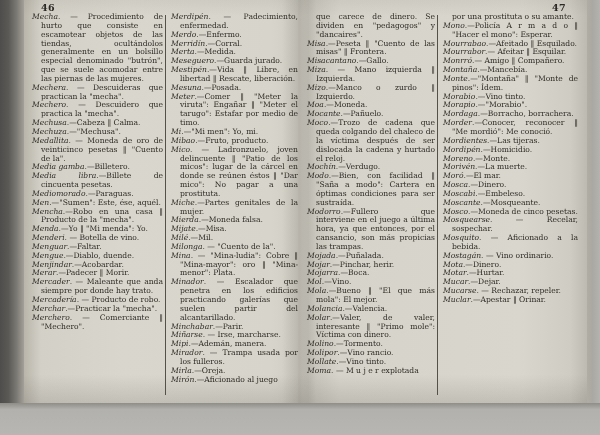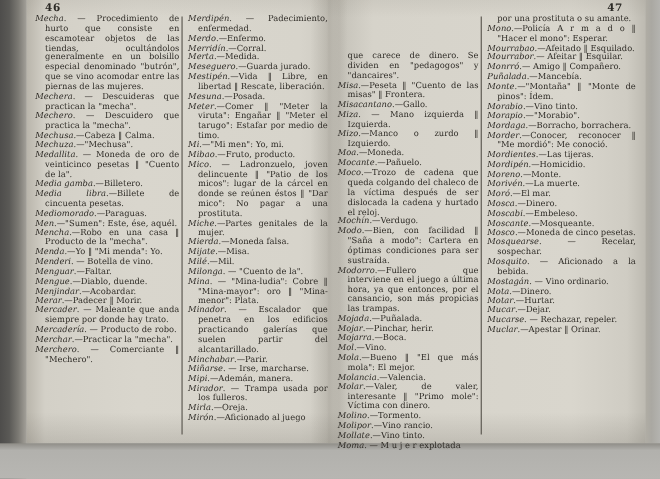--- a/index.html
+++ b/index.html
@@ -42,21 +42,21 @@
     letter-spacing:.5px;
   }
   #pagenum-left{left:41px;}
   #pagenum-right{left:552px;}
   .col{
     position:absolute;top:13px;color:#2e2b26;
     font-size:7.6px;line-height:8.85px;text-align:justify;
   }
   #col1{left:32px;width:131px;}
   #col2{left:171px;width:127px;}
-  #col3{left:307px;width:128px;margin-top:34px;}
+  #col3{left:307px;width:128px;}
   #col4{left:443px;width:135px;}
   .rule{
     position:absolute;top:15px;height:380px;width:1px;background:#55514a;
   }
   #rule-left{left:165px;}
   #rule-right{left:436.5px;}
   .entry{
     margin:0;padding-left:9px;text-indent:-9px;
   }
   .entry.cont{padding-left:9px;text-indent:0;}
@@ -71,21 +71,21 @@
 <div class="edge-right"></div>
 <div class="edge-bottom"></div>
 
 <div class="pagenum" id="pagenum-left">46</div>
 <div class="pagenum" id="pagenum-right">47</div>
 
 <div class="rule" id="rule-left"></div>
 <div class="rule" id="rule-right"></div>
 
 <div class="col" id="col1">
-    <p class="entry"><i class="hw">Mecha</i><span>. — Procedimiento de hurto que consiste en escamotear objetos de las tiendas, ocultándolos generalmente en un bolsillo especial denominado "butrón", que se vino acomodar entre las piernas de las mujeres.</span></p>
+    <p class="entry"><i class="hw">Mecha</i><span>. — Procedimiento de hurto que consiste en escamotear objetos de las tiendas, ocultándolos generalmente en un bolsillo especial denominado "butrón", que se suele acomodar entre las piernas de las mujeres.</span></p>
     <p class="entry"><i class="hw">Mechera</i><span>. — Descuideras que practican la "mecha".</span></p>
     <p class="entry"><i class="hw">Mechero</i><span>. — Descuidero que practica la "mecha".</span></p>
     <p class="entry"><i class="hw">Mechusa</i><span>.—Cabeza ‖ Calma.</span></p>
     <p class="entry"><i class="hw">Mechuza</i><span>.—"Mechusa".</span></p>
     <p class="entry"><i class="hw">Medallita</i><span>. — Moneda de oro de veinticinco pesetas ‖ "Cuento de la".</span></p>
     <p class="entry"><i class="hw">Media gamba</i><span>.—Billetero.</span></p>
     <p class="entry"><i class="hw">Media libra</i><span>.—Billete de cincuenta pesetas.</span></p>
     <p class="entry"><i class="hw">Mediomorado</i><span>.—Paraguas.</span></p>
     <p class="entry"><i class="hw">Men</i><span>.—"Sumen": Este, ése, aquél.</span></p>
     <p class="entry"><i class="hw">Mencha</i><span>.—Robo en una casa ‖ Producto de la "mecha".</span></p>
@@ -149,21 +149,21 @@
     <p class="entry"><i class="hw">Molipor</i><span>.—Vino rancio.</span></p>
     <p class="entry"><i class="hw">Mollate</i><span>.—Vino tinto.</span></p>
     <p class="entry"><i class="hw">Moma</i><span>. — M u j e r explotada</span></p>
   </div>
 <div class="col" id="col4">
     <p class="entry cont"><span>por una prostituta o su amante.</span></p>
     <p class="entry"><i class="hw">Mono</i><span>.—Policía A r m a d o ‖ "Hacer el mono": Esperar.</span></p>
     <p class="entry"><i class="hw">Mourrabao</i><span>.—Afeitado ‖ Esquilado.</span></p>
     <p class="entry"><i class="hw">Mourrabor</i><span>.— Afeitar ‖ Esquilar.</span></p>
     <p class="entry"><i class="hw">Monrró</i><span>.— Amigo ‖ Compañero.</span></p>
-    <p class="entry"><i class="hw">Puñalada</i><span>.—Mancebía.</span></p>
+    <p class="entry"><i class="hw">Montaña</i><span>.—Mancebía.</span></p>
     <p class="entry"><i class="hw">Monte</i><span>.—"Montaña" ‖ "Monte de pinos": Ídem.</span></p>
     <p class="entry"><i class="hw">Morabio</i><span>.—Vino tinto.</span></p>
     <p class="entry"><i class="hw">Morapio</i><span>.—"Morabio".</span></p>
     <p class="entry"><i class="hw">Mordaga</i><span>.—Borracho, borrachera.</span></p>
     <p class="entry"><i class="hw">Morder</i><span>.—Conocer, reconocer ‖ "Me mordió": Me conoció.</span></p>
     <p class="entry"><i class="hw">Mordientes</i><span>.—Las tijeras.</span></p>
     <p class="entry"><i class="hw">Mordipén</i><span>.—Homicidio.</span></p>
     <p class="entry"><i class="hw">Moreno</i><span>.—Monte.</span></p>
     <p class="entry"><i class="hw">Morivén</i><span>.—La muerte.</span></p>
     <p class="entry"><i class="hw">Moró</i><span>.—El mar.</span></p>

